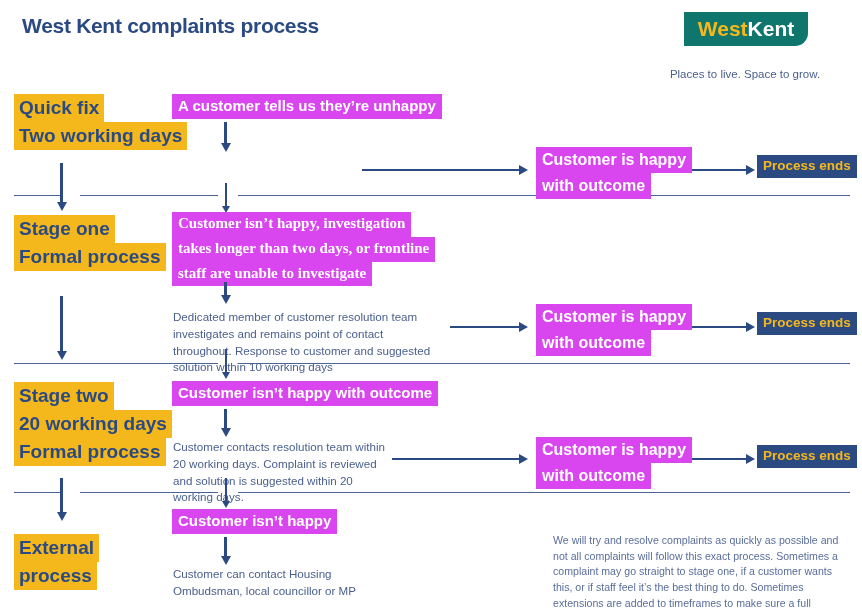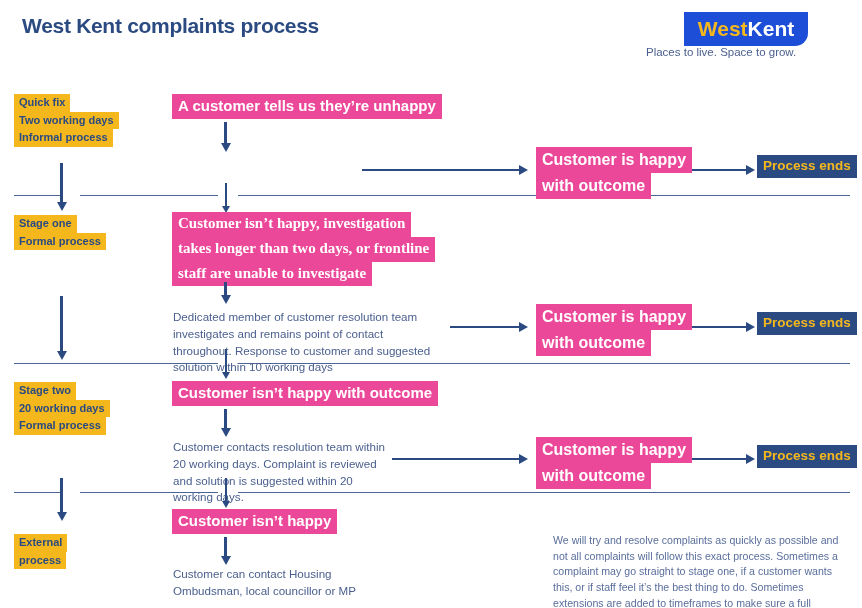--- a/index.html
+++ b/index.html
@@ -35,36 +35,36 @@
 
   .logo-wrap {
     position: absolute;
     right: 16px;
     top: 12px;
     width: 200px;
     text-align: center;
   }
   .logo-badge {
     display: inline-block;
-    background: #1d4ed8;
+    background: #0f766e;
     border-bottom-right-radius: 13px;
     padding: 6px 14px 7px 14px;
     font-size: 21px;
     font-weight: bold;
     line-height: 1;
     white-space: nowrap;
   }
   .logo-west { color: #f5b81c; }
   .logo-kent { color: #ffffff; }
   .logo-tagline {
-    margin-top: 0;
+    margin-top: 22px;
     font-size: 11.5px;
     color: #4a5f8e;
     white-space: nowrap;
-    text-align: left;
+    text-align: center;
     padding-right: 2px;
   }
 
   
   .rule {
     position: absolute;
     height: 1px;
     background: #4a6496;
   }
 
@@ -76,27 +76,27 @@
   .hl-block .ln {
     display: table;          
     font-weight: bold;
     white-space: nowrap;
   }
 
   
   .chip-gold .ln {
     background: #f5b81c;
     color: #2b4a82;
-    font-size: 11px;
+    font-size: 19px;
     padding: 1px 5px 2px 5px;
   }
 
   
   .chip-navy .ln {
-    background: #ec4899;
+    background: #d946ef;
     color: #ffffff;
     font-size: 15px;
     padding: 2px 6px 3px 6px;
   }
 
   
   .chip-navy-gold .ln {
     background: #2b4a82;
     color: #f5b81c;
     font-size: 13.5px;
@@ -181,21 +181,20 @@
   <div class="rule" style="left:14px;  top:363px; width:204px;"></div>
   <div class="rule" style="left:238px; top:363px; width:612px;"></div>
 
   <div class="rule" style="left:14px;  top:492px; width:46px;"></div>
   <div class="rule" style="left:80px;  top:492px; width:138px;"></div>
   <div class="rule" style="left:238px; top:492px; width:612px;"></div>
 
   <div class="hl-block chip-gold" style="left:14px; top:94px;">
     <div class="ln">Quick fix</div>
     <div class="ln">Two working days</div>
-    <div class="ln">Informal process</div>
   </div>
 
   <div class="hl-block chip-navy" style="left:172px; top:94px;">
     <div class="ln">A customer tells us they’re unhappy</div>
   </div>
 
   <div class="arrow-down" style="left:224px; top:122px; height:22px;"></div>
 
 
   <div class="arrow-right" style="left:362px; top:169px; width:158px;"></div>

